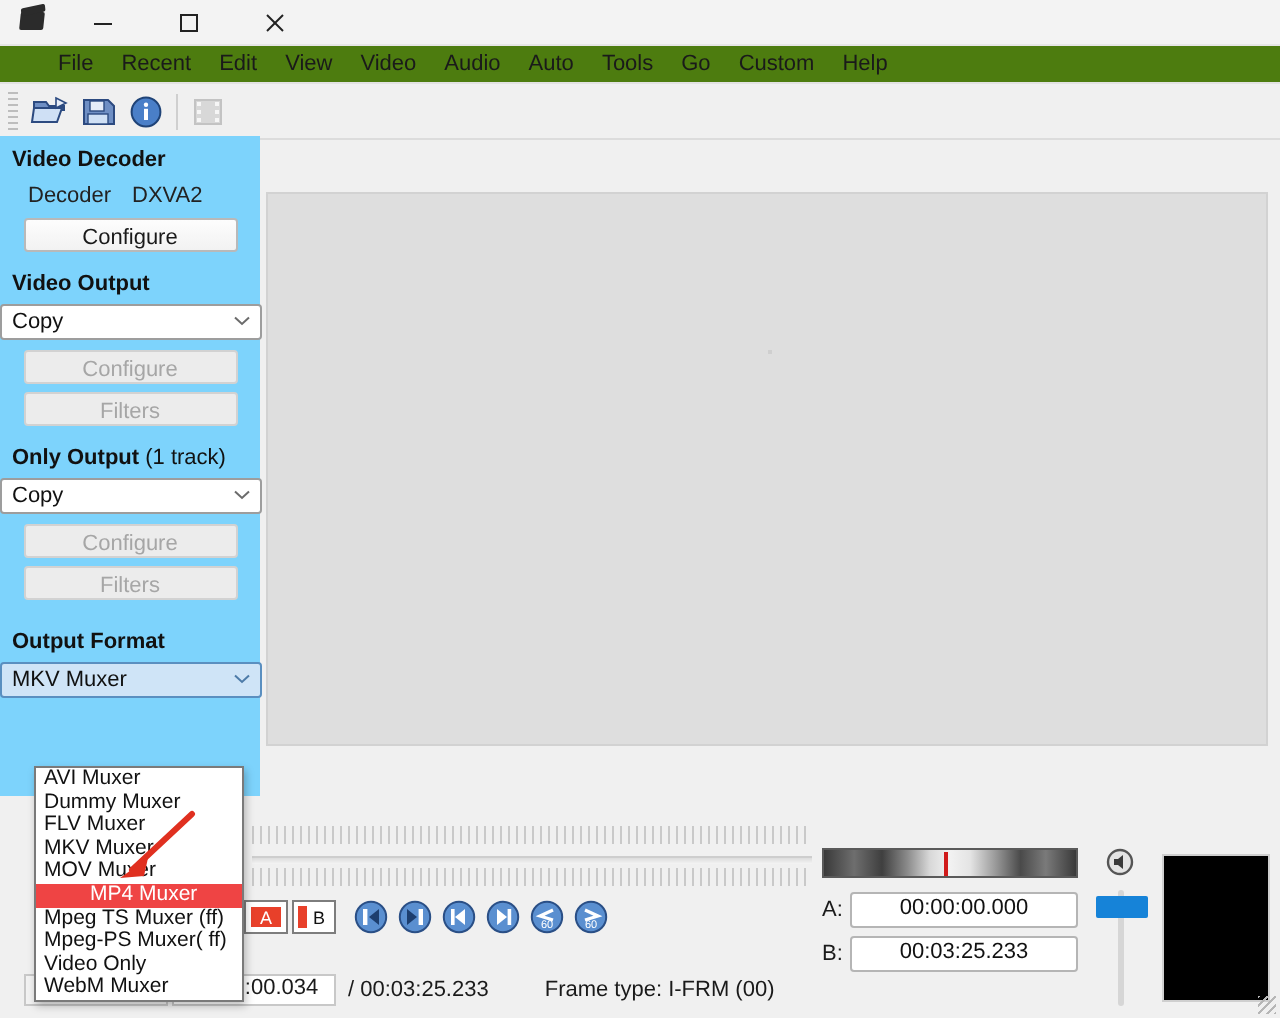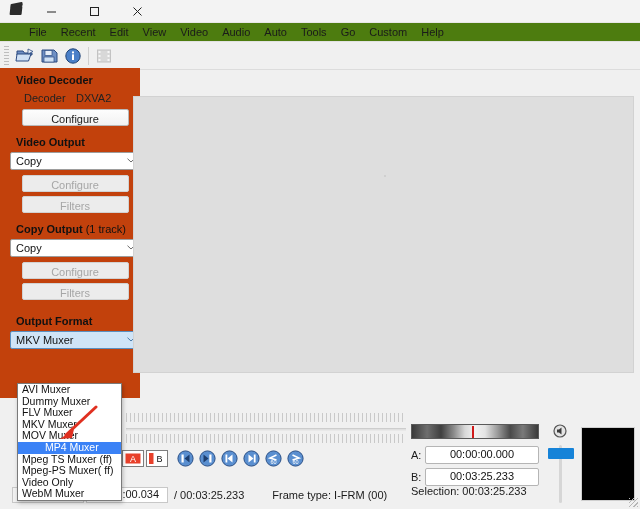--- a/index.html
+++ b/index.html
@@ -32,21 +32,21 @@
 
   
   .toolbar{height:27px;background:#f0f0f0;display:flex;align-items:center;padding-left:4px;
            border-bottom:1px solid #dcdcdc;position:relative;}
   .tb-grip{width:5px;height:20px;margin-right:4px;
      background:repeating-linear-gradient(to bottom,#bdbdbd 0 1px,transparent 1px 3px);}
   .tb-btn{width:24px;height:24px;display:flex;align-items:center;justify-content:center;}
   .tb-sep{width:1px;height:18px;background:#cfcfcf;margin:0 3px;}
 
   
-  .leftpanel{position:absolute;left:0;top:68px;width:130px;height:330px;background:#c2410c;padding-left:10px;}
+  .leftpanel{position:absolute;left:0;top:68px;width:130px;height:330px;background:#7dd3fc;}
   .sect-title{font-weight:bold;font-size:11px;color:#111;padding:6px 0 4px 6px;}
   .sect-title .sub{font-weight:normal;}
   .codec-row{display:flex;padding:2px 0 5px 14px;font-size:11px;color:#222;}
   .codec-row span:first-child{width:52px;}
   .lp-btn{display:block;margin:0 auto 4px auto;width:107px;height:17px;
           background:linear-gradient(#fdfdfd,#f2f2f2);border:1px solid #b9b9b9;border-radius:2px;
           font-size:11px;color:#1a1a1a;text-align:center;line-height:16px;font-family:inherit;}
   .lp-btn.disabled{color:#a6a6a6;background:#ececec;border-color:#d2d2d2;}
   .lp-combo{position:relative;display:block;margin:0 auto 5px auto;width:131px;height:18px;
           background:#fff;border:1px solid #9d9d9d;border-radius:2px;
@@ -63,21 +63,21 @@
 
   
   .preview{position:absolute;left:133px;top:96px;width:501px;height:277px;background:#dedede;
            border:1px solid #d2d2d2;box-sizing:border-box;}
   .preview .dot{position:absolute;left:250px;top:78px;width:2px;height:2px;background:#cfcfcf;}
 
   
   .dd-list{position:absolute;left:17px;top:383px;width:103px;background:#fff;
            border:1px solid #7a7a7a;z-index:40;box-shadow:1px 2px 4px rgba(0,0,0,.25);}
   .dd-item{height:11.6px;line-height:11.6px;font-size:10.5px;color:#111;padding-left:4px;white-space:nowrap;}
-  .dd-item.sel{background:#3b82f6;color:#fff;padding-left:27px;}
+  .dd-item.sel{background:#ef4444;color:#fff;padding-left:27px;}
 
   
   .arrow{position:absolute;left:52px;top:405px;width:48px;height:40px;z-index:50;pointer-events:none;}
 
   
   .ruler{position:absolute;left:126px;top:413px;width:280px;height:9px;
      background:repeating-linear-gradient(to right,#c9c9c9 0 1px,transparent 1px 4px);}
   .ruler2{position:absolute;left:126px;top:434px;width:280px;height:9px;
      background:repeating-linear-gradient(to right,#c9c9c9 0 1px,transparent 1px 4px);}
   .trackline{position:absolute;left:126px;top:428px;width:280px;height:3px;
@@ -204,21 +204,21 @@
     <div class="lp-combo">
       <span>Copy</span>
       <svg class="chev" viewBox="0 0 8 5">
           <path d="M0.5 0.7 L4 4 L7.5 0.7" fill="none" stroke="#6b6b6b" stroke-width="1"></path>
         </svg>
     </div>
     <button class="lp-btn disabled">Configure</button>
     <button class="lp-btn disabled">Filters</button>
 
     <div class="sect-title">
-      <span>Copy Output</span>
+      <span>Only Output</span>
       <span class="sub">(1 track)</span>
     </div>
     <div class="lp-combo">
       <span>Copy</span>
       <svg class="chev" viewBox="0 0 8 5">
           <path d="M0.5 0.7 L4 4 L7.5 0.7" fill="none" stroke="#6b6b6b" stroke-width="1"></path>
         </svg>
     </div>
     <button class="lp-btn disabled">Configure</button>
     <button class="lp-btn disabled">Filters</button>
@@ -318,21 +318,20 @@
     </div>
 
   <div class="abrow" style="left:411px;top:446px;">
     <span class="lbl">A:</span>
     <div class="ab-field">00:00:00.000</div>
   </div>
   <div class="abrow" style="left:411px;top:468px;">
     <span class="lbl">B:</span>
     <div class="ab-field">00:03:25.233</div>
   </div>
-  <div class="selection">Selection: 00:03:25.233</div>
 
   <div class="spk">
     <svg width="18" height="16" viewBox="0 0 18 16">
       <circle cx="9" cy="7" r="6" fill="#e4e4e4" stroke="#555" stroke-width="1.2"></circle>
       <path d="M6 5.5 h2 l2.5-2 v7 l-2.5-2 h-2z" fill="#3a3a3a"></path>
     </svg>
   </div>
   <div class="vol-track"></div>
   <div class="vol-thumb"></div>
   <div class="thumb-box"></div>

